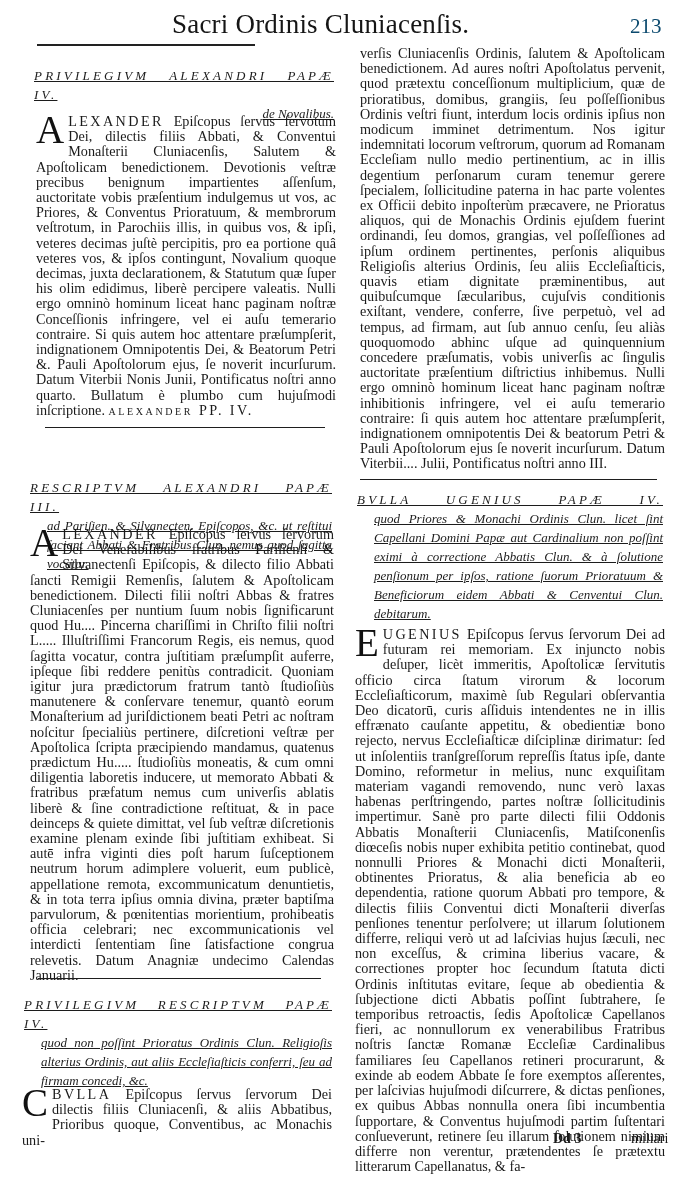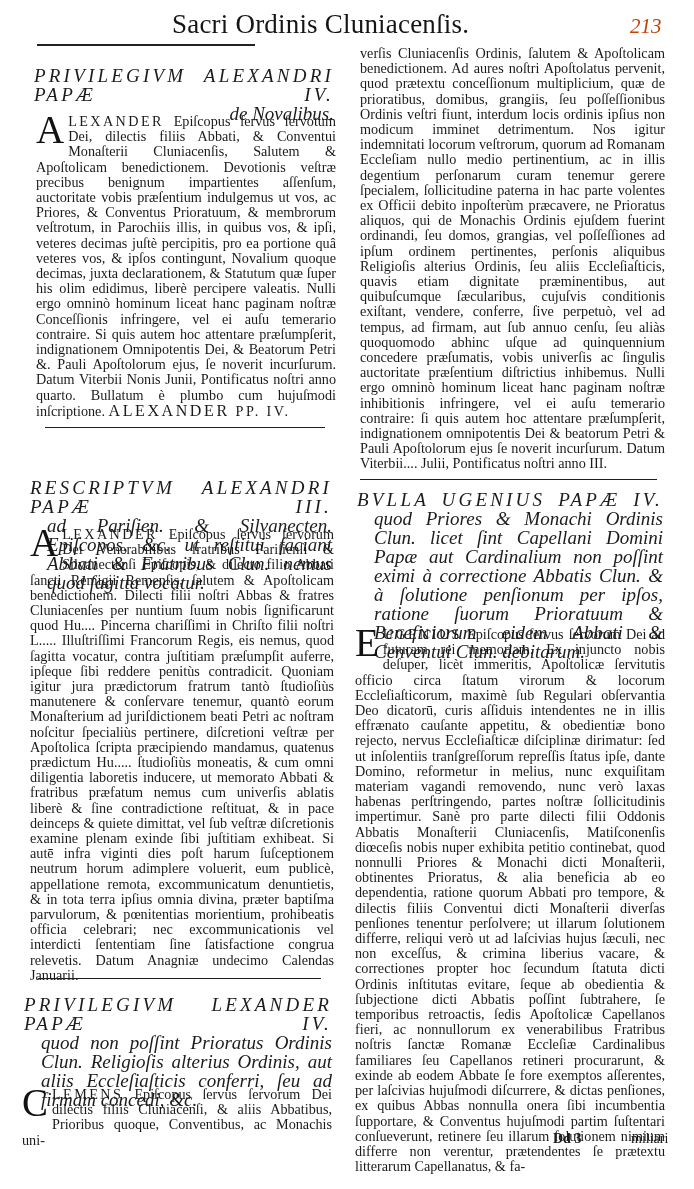--- a/index.html
+++ b/index.html
@@ -9,51 +9,51 @@
     color: #1a1a1a;
   }
   .header {
     position: absolute; left: 0; top: 0; width: 694px; height: 40px;
   }
   .running-title {
     position: absolute; left: 172px; top: 9px;
     font-size: 27px; letter-spacing: 0.2px; color: #151515;
   }
   .page-number {
-    position: absolute; left: 630px; top: 14px; font-size: 21px; color: #c2410c; font-style: italic;
+    position: absolute; left: 630px; top: 14px; font-size: 21px; color: #0c4a6e;
   }
   .header-rule {
     position: absolute; left: 37px; top: 44px; width: 218px; height: 2px; background: #222;
   }
   .col {
     position: absolute; top: 0;
   }
   .col-left { left: 30px; width: 305px; }
   .col-right { left: 357px; width: 310px; }
 
   .sec-title {
-    position: absolute; font-style: italic; font-size: 19px; line-height: 19px;
-    text-align: justify; color: #1c1c1c;
+    position: absolute; font-style: italic; font-size: 13px; line-height: 19px;
+    text-align: justify; color: #1c1c1c; text-decoration: underline;
   }
   .sec-title .head {
     display: block; letter-spacing: 3.2px; text-align: justify; text-align-last: justify;
   }
   .sec-title .sub { display: block; padding-left: 17px; }
   .sec-title .sub.center { padding-left: 0; text-align: right; }
 
   .body-text {
     position: absolute; font-size: 14.2px; line-height: 15.2px;
     text-align: justify; color: #1a1a1a; hyphens: manual;
   }
   .dropcap {
     float: left; font-size: 39px; line-height: 30px; height: 30px;
     margin: 1px 4px 0 0; font-weight: normal; color: #111;
   }
   .caps { letter-spacing: 2.4px; }
-  .smallcaps { font-size: 16px; letter-spacing: 2.6px; }
+  .smallcaps { font-size: 10px; letter-spacing: 2.6px; }
 
   .rule {
     position: absolute; height: 1.4px; background: #1e1e1e;
   }
   .sig {
     position: absolute; font-size: 14px; color: #1a1a1a;
   }
 </style>
 </head>
 <body>
@@ -78,25 +78,25 @@
   <div class="sec-title" style="left:0px; top:444px; width:302px;margin-top:34px;">
     <span class="head">RESCRIPTVM ALEXANDRI PAPÆ III.</span>
     <span class="sub">ad Pariſien. &amp; Silvanecten. Epiſcopos, &amp;c. ut reſtitui faciant Abbati &amp; Fratribus Clun. nemus quod ſagitta vocatur.</span>
   </div>
   <div class="body-text" style="left:0px; top:527px; width:304px;">
     <span class="dropcap">A</span><span class="caps">LEXANDER</span><span> Epiſcopus ſervus ſervorum Dei Venerabilibus fratribus Pariſienſi &amp; Silvanectenſi Epiſcopis, &amp; dilecto filio Abbati ſancti Remigii Remenſis, ſalutem &amp; Apoſtolicam benedictionem. Dilecti filii noſtri Abbas &amp; fratres Cluniacenſes per nuntium ſuum nobis ſignificarunt quod Hu.... Pincerna chariſſimi in Chriſto filii noſtri L..... Illuſtriſſimi Francorum Regis, eis nemus, quod ſagitta vocatur, contra juſtitiam præſumpſit auferre, ipſeque ſibi reddere penitùs contradicit. Quoniam igitur jura prædictorum fratrum tantò ſtudioſiùs manutenere &amp; conſervare tenemur, quantò eorum Monaſterium ad juriſdictionem beati Petri ac noſtram noſcitur ſpecialiùs pertinere, diſcretioni veſtræ per Apoſtolica ſcripta præcipiendo mandamus, quatenus prædictum Hu..... ſtudioſiùs moneatis, &amp; cum omni diligentia laboretis inducere, ut memorato Abbati &amp; fratribus præfatum nemus cum univerſis ablatis liberè &amp; ſine contradictione reſtituat, &amp; in pace deinceps &amp; quiete dimittat, vel ſub veſtræ diſcretionis examine plenam exinde ſibi juſtitiam exhibeat. Si autē infra viginti dies poſt harum ſuſceptionem neutrum horum adimplere voluerit, eum publicè, appellatione remota, excommunicatum denuntietis, &amp; in tota terra ipſius omnia divina, præter baptiſma parvulorum, &amp; pœnitentias morientium, prohibeatis officia celebrari; nec excommunicationis vel interdicti ſententiam ſine ſatisfactione congrua relevetis. Datum Anagniæ undecimo Calendas Januarii.</span>
   </div>
   <div class="rule" style="left:8px; top:978px; width:283px;"></div>
 
   <div class="sec-title" style="left:-6px; top:995px; width:308px;">
-    <span class="head">PRIVILEGIVM LEXANDER PAPÆ IV.</span>
+    <span class="head">PRIVILEGIVM RESCRIPTVM PAPÆ IV.</span>
     <span class="sub">quod non poſſint Prioratus Ordinis Clun. Religioſis alterius Ordinis, aut aliis Eccleſiaſticis conferri, ſeu ad firmam concedi, &amp;c.</span>
   </div>
   <div class="body-text" style="left:-8px; top:1087px; width:310px;">
-    <span class="dropcap">C</span><span class="caps">LEMENS</span><span> Epiſcopus ſervus ſervorum Dei dilectis filiis Cluniacenſi, &amp; aliis Abbatibus, Prioribus quoque, Conventibus, ac Monachis uni-</span>
+    <span class="dropcap">C</span><span class="caps">BVLLA</span><span> Epiſcopus ſervus ſervorum Dei dilectis filiis Cluniacenſi, &amp; aliis Abbatibus, Prioribus quoque, Conventibus, ac Monachis uni-</span>
   </div>
 </div>
 
 <div class="col col-right">
   <div class="body-text" style="left:3px; top:46px; width:305px;">verſis Cluniacenſis Ordinis, ſalutem &amp; Apoſtolicam benedictionem. Ad aures noſtri Apoſtolatus pervenit, quod prætextu conceſſionum multiplicium, quæ de prioratibus, domibus, grangiis, ſeu poſſeſſionibus Ordinis veſtri fiunt, interdum locis ordinis ipſius non modicum imminet detrimentum. Nos igitur indemnitati locorum veſtrorum, quorum ad Romanam Eccleſiam nullo medio pertinentium, ac in illis degentium perſonarum curam tenemur gerere ſpecialem, ſollicitudine paterna in hac parte volentes ex Officii debito inpoſterùm præcavere, ne Prioratus aliquos, qui de Monachis Ordinis ejuſdem fuerint ordinandi, ſeu domos, grangias, vel poſſeſſiones ad ipſum ordinem pertinentes, perſonis aliquibus Religioſis alterius Ordinis, ſeu aliis Eccleſiaſticis, quavis etiam dignitate præminentibus, aut quibuſcumque ſæcularibus, cujuſvis conditionis exiſtant, vendere, conferre, ſive perpetuò, vel ad tempus, ad firmam, aut ſub annuo cenſu, ſeu aliàs quoquomodo abhinc uſque ad quinquennium concedere præſumatis, vobis univerſis ac ſingulis auctoritate præſentium diſtrictius inhibemus. Nulli ergo omninò hominum liceat hanc paginam noſtræ inhibitionis infringere, vel ei auſu temerario contraire: ſi quis autem hoc attentare præſumpſerit, indignationem omnipotentis Dei &amp; beatorum Petri &amp; Pauli Apoſtolorum ejus ſe noverit incurſurum. Datum Viterbii.... Julii, Pontificatus noſtri anno III.</div>
   <div class="rule" style="left:3px; top:479px; width:297px;"></div>
 
   <div class="sec-title" style="left:0px; top:490px; width:306px;">
     <span class="head">BVLLA UGENIUS PAPÆ IV.</span>
     <span class="sub">quod Priores &amp; Monachi Ordinis Clun. licet ſint Capellani Domini Papæ aut Cardinalium non poſſint eximi à correctione Abbatis Clun. &amp; à ſolutione penſionum per ipſos, ratione ſuorum Prioratuum &amp; Beneficiorum eidem Abbati &amp; Cenventui Clun. debitarum.</span>

